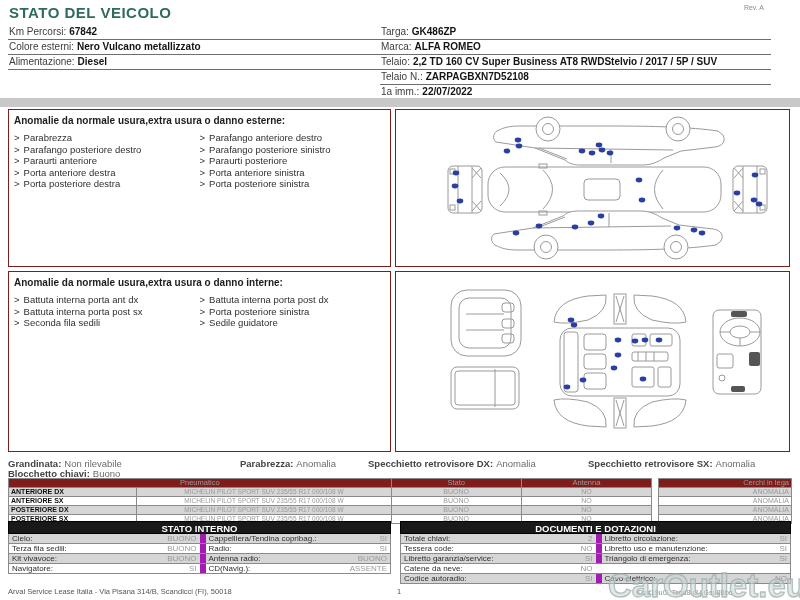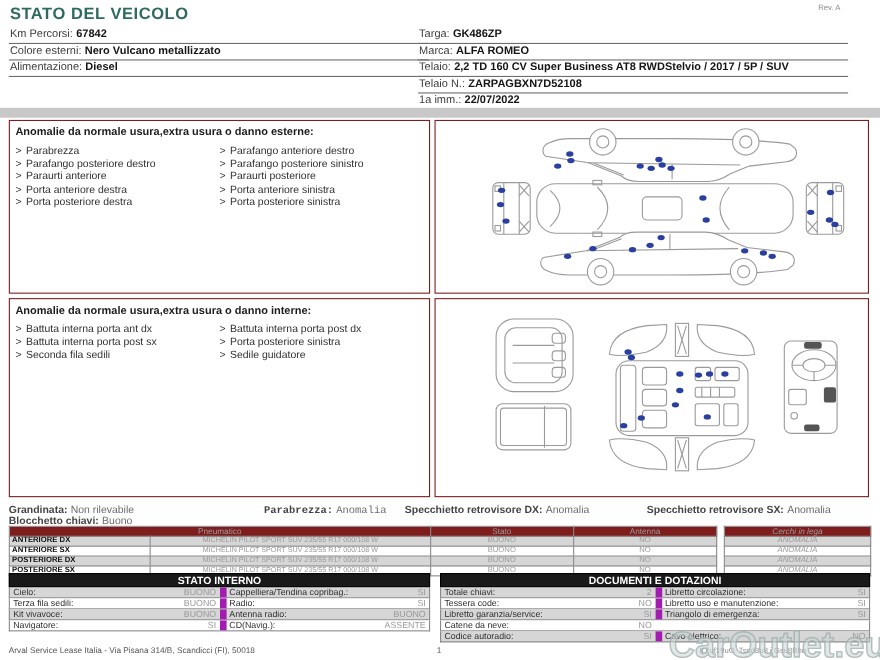--- a/index.html
+++ b/index.html
@@ -36,34 +36,34 @@
   .anom-cols { display: flex; padding: 2px 5px; }
   .anom-col { width: 50%; }
   .anom-item { font-size: 9.5px; line-height: 11.5px; color: #2f2f2f; display: flex; }
   .bullet { margin-right: 4px; color: #2f2f2f; }
 
   .status-item { position: absolute; font-size: 9.5px; }
   .status-item .lab { font-weight: bold; color: #444; margin-right: 3px; }
   .status-item .val { color: #6b6b6b; }
   #st-grand { left: 8px;   top: 458px; }
   #st-block { left: 8px;   top: 468px; }
-  #st-para  { left: 240px; top: 458px; font-family: Liberation Mono, monospace; }
+  #st-para  { left: 240px; top: 458px; }
   #st-spdx  { left: 368px; top: 458px; }
   #st-spsx  { left: 588px; top: 458px; }
 
   .tyres { position: absolute; left: 8px; top: 478px; width: 784px; display: flex; }
   .tyres table { border-collapse: collapse; }
   .tyres td { border: 1px solid #8a8a8a; height: 8px; padding: 0 2px; line-height: 8px; }
   .t-main { width: 644px; font-size: 7.5px; }
   .t-head td { color: #9a9a9a; text-align: center; background: #7f1d1d; font-size: 7.5px; }
   .t-pos  { font-weight: bold; color: #101010; width: 128px; font-size: 7px; }
   .t-spec { color: #9a9a9a; text-align: center; width: 254px; font-size: 6.5px; }
   .t-val  { color: #9a9a9a; text-align: center; width: 130px; font-size: 7px; }
   .t-cerchi { margin-left: 6px; width: 134px; font-size: 7px; }
-  .t-cerchi td { text-align: center; color: #9a9a9a; font-style: italic; }
+  .t-cerchi td { text-align: right; color: #9a9a9a; }
   .row-a { background: #d6d6d6; }
   .row-b { background: #ffffff; }
 
   .bt { position: absolute; }
   #stato-interno { left: 8px;   top: 521px; width: 383px; }
   #documenti     { left: 400px; top: 521px; width: 391px; }
   .bt-header { background: #191919; border: 1px solid #000; color: #fff; font-weight: bold;
                text-align: center; font-size: 9.5px; height: 13px; line-height: 13px; }
   .bt-row { display: flex; border: 1px solid #8a8a8a; border-top: none; height: 10px;
             font-size: 8px; background: #fff; }

